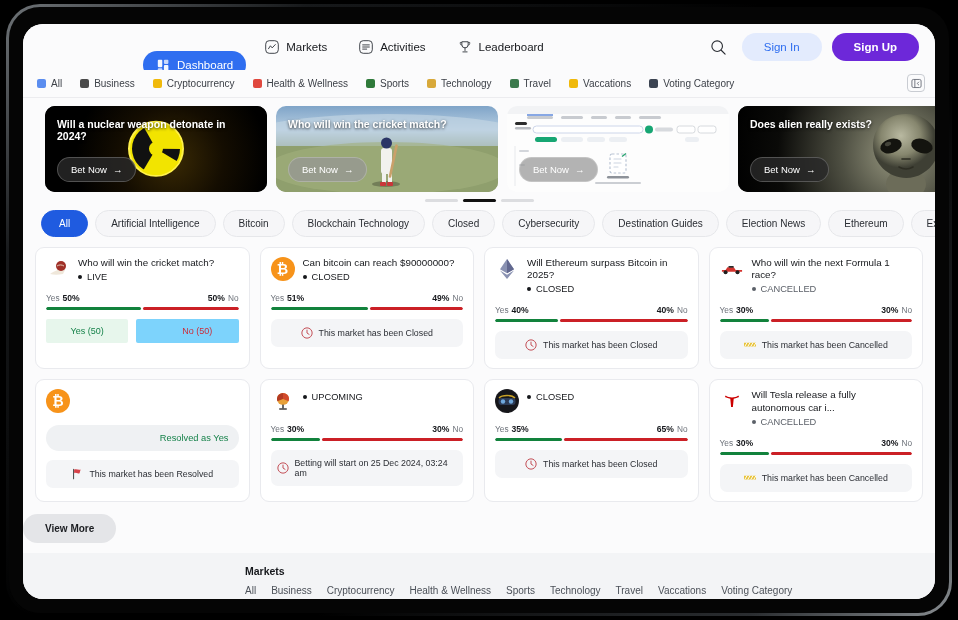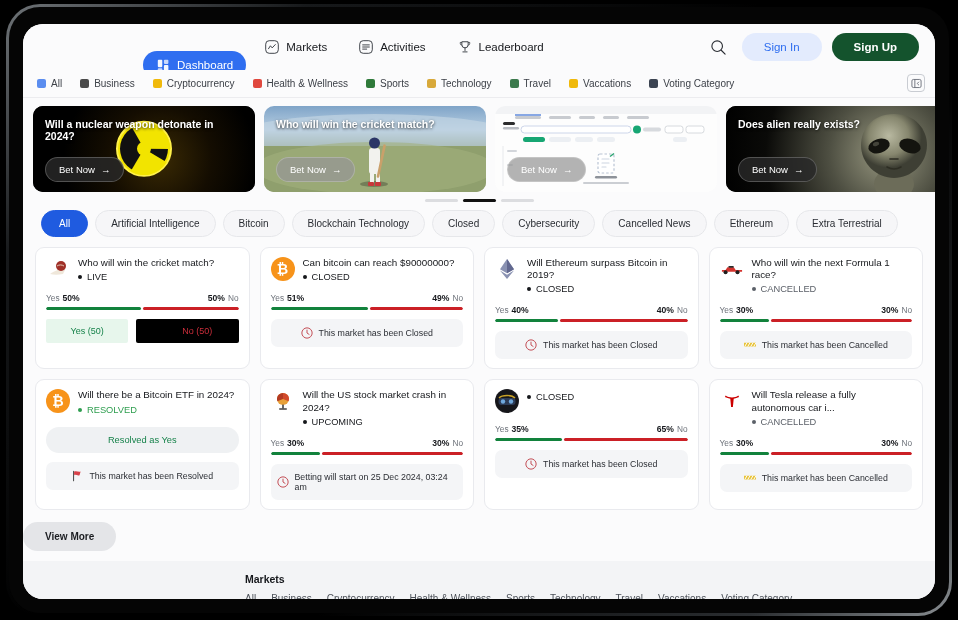--- a/index.html
+++ b/index.html
@@ -52,21 +52,21 @@
   .search-btn {
     width: 26px; height: 26px; border-radius: 50%;
     display: flex; align-items: center; justify-content: center; cursor: pointer;
   }
   .btn-signin {
     background: #e3ebfd; color: #2f6ef0; font-size: 11.5px;
     padding: 8px 22px; border-radius: 20px; border: none; cursor: pointer;
     font-family: inherit;
   }
   .btn-signup {
-    background: #14532d; color: #fff; font-size: 11.5px; font-weight: 600;
+    background: #6d28d9; color: #fff; font-size: 11.5px; font-weight: 600;
     padding: 8px 22px; border-radius: 20px; border: none; cursor: pointer;
     font-family: inherit;
   }
 
   
   .catstrip {
     height: 28px; display: flex; align-items: center; gap: 18px;
     padding: 0 14px; border-bottom: 1px solid #ececef;
     background: #fbfbfc; position: relative;
   }
@@ -76,21 +76,21 @@
   }
   .cat .dot { width: 9px; height: 9px; border-radius: 2px; display:inline-block; }
   .panel-toggle {
     position: absolute; right: 10px; top: 4px;
     width: 18px; height: 18px; border: 1px solid #c9ccd2; border-radius: 4px;
     display: flex; align-items: center; justify-content: center; cursor: pointer;
   }
 
   
   .hero-wrap { padding: 8px 10px 0 10px; }
-  .hero-row { display: flex; gap: 9px; }
+  .hero-row { display: flex; gap: 9px; margin-left: 12px; }
   .hero {
     height: 86px; border-radius: 10px; position: relative; overflow: hidden;
     flex: 0 0 222px; cursor: pointer;
   }
   .hero-title {
     position: absolute; left: 12px; top: 12px; right: 10px;
     color: #fff; font-size: 10.5px; font-weight: 700;
     text-shadow: 0 1px 3px rgba(0,0,0,.8);
   }
   .bet-btn {
@@ -153,25 +153,25 @@
   .bar { display: flex; height: 3px; border-radius: 2px; overflow: hidden; margin-top: 4px; gap: 2px; }
   .bar .y { background: #12823c; border-radius: 2px; }
   .bar .n { background: #cb2026; border-radius: 2px; }
 
   .vote-row { display: flex; gap: 8px; margin-top: 9px; }
   .vote {
     flex: 1; text-align: center; font-size: 9px; padding: 7px 0;
     border-radius: 2px; cursor: pointer;
   }
   .vote.yes { background: #e7f6ec; color: #16824a; }
-  .vote.no  { background: #000000; color: #cb2d3a; padding-left: 20px; }
+  .vote.no  { background: #7dd3fc; color: #cb2d3a; padding-left: 20px; }
 
   .resolved-pill {
     margin-top: 12px; background: #eff1f3; color: #16824a;
-    text-align: center; font-size: 9.3px; padding: 8px 10px; border-radius: 13px;
+    text-align: right; font-size: 9.3px; padding: 8px 10px; border-radius: 13px;
   }
 
   .notice {
     margin-top: 9px; background: #f4f5f7; border-radius: 7px;
     font-size: 8.8px; color: #2b2e34; padding: 8px 6px;
     display: flex; align-items: center; justify-content: center; gap: 6px;
   }
   .notice .ico { display:inline-flex; width:12px; height:12px; align-items:center; justify-content:center; }
 
   
@@ -425,21 +425,22 @@
           </div>
   </div>
 
   <div class="chips" id="chips">
           <div class="chip active">All</div>
           <div class="chip">Artificial Intelligence</div>
           <div class="chip">Bitcoin</div>
           <div class="chip">Blockchain Technology</div>
           <div class="chip">Closed</div>
           <div class="chip">Cybersecurity</div>
-          <div class="chip">Cancelled News</div>
+          <div class="chip">Destination Guides</div>
+          <div class="chip">Election News</div>
           <div class="chip">Ethereum</div>
           <div class="chip">Extra Terrestrial</div>
         </div>
 
   <div class="grid" id="grid">
           <div class="card">
             <div class="card-head">
               <div class="card-logo" style="background: rgb(255, 255, 255);">
                 <svg width="20" height="20" viewBox="0 0 20 20">
                   <path d="M2 15c3-2 6-4 11-5l4 1-2 4c-5 1-9 1-13 0Z" fill="#efe7da"></path>
@@ -502,21 +503,21 @@
           <div class="card">
             <div class="card-head">
               <div class="card-logo" style="background: rgb(255, 255, 255);">
                 <svg width="14" height="20" viewBox="0 0 14 20">
                   <path d="M7 0 0 10.2 7 14.3 14 10.2Z" fill="#8a92b2"></path>
                   <path d="M7 0v14.3l7-4.1Z" fill="#62688f"></path>
                   <path d="M7 15.7 0 11.6 7 20l7-8.4Z" fill="#8a92b2"></path>
                 </svg>
               </div>
               <div>
-                <div class="card-q">Will Ethereum surpass Bitcoin in 2019?</div>
+                <div class="card-q">Will Ethereum surpass Bitcoin in 2025?</div>
                 <div class="card-status" style="color: rgb(21, 23, 27);">
                   <span class="sdot" style="background: rgb(21, 23, 27);"></span>
                   <span>CLOSED</span>
                 </div>
               </div>
             </div>
             <div class="pct-row">
               <span><span>Yes</span><b>40%</b></span>
               <span><b>40%</b><span>No</span></span>
             </div>
@@ -569,27 +570,20 @@
                   </g>
                 </svg>
               </span>
               <span>This market has been Cancelled</span>
             </div>
           </div>
           <div class="card">
             <div class="card-head">
               <div class="card-logo" style="background: rgb(247, 147, 26);">
                 <span style="color:#fff;font-weight:700;font-size:14px;line-height:1">₿</span>
-              </div>
-              <div>
-                <div class="card-q">Will there be a Bitcoin ETF in 2024?</div>
-                <div class="card-status" style="color: rgb(46, 158, 79);">
-                  <span class="sdot" style="background: rgb(46, 158, 79);"></span>
-                  <span>RESOLVED</span>
-                </div>
               </div>
             </div>
             <div class="resolved-pill">Resolved as Yes</div>
             <div class="notice">
               <span class="ico">
                 <svg width="13" height="12" viewBox="0 0 14 13">
                   <path d="M3 12V1" stroke="#4a4a4a" stroke-width="1.2" stroke-linecap="round"></path>
                   <path d="M3.6 1.4c3-1.3 5.2 1 7.6-.1l-1.2 4.3c-2.4 1-4.6-1.2-6.4-.1Z" fill="#d8424a"></path>
                 </svg>
               </span>
@@ -601,21 +595,20 @@
               <div class="card-logo" style="background: rgb(255, 255, 255);">
                 <svg width="20" height="20" viewBox="0 0 20 20">
                   <circle cx="10" cy="8" r="6" fill="#e8a13a"></circle>
                   <path d="M10 2a6 6 0 0 1 5.6 8.2L10 8Z" fill="#d14a2c"></path>
                   <path d="M4.4 10.2A6 6 0 0 1 10 2v6Z" fill="#b33a22"></path>
                   <rect x="9.2" y="13.6" width="1.6" height="4" fill="#444"></rect>
                   <rect x="6" y="17.2" width="8" height="1.6" rx=".8" fill="#444"></rect>
                 </svg>
               </div>
               <div>
-                <div class="card-q">Will the US stock market crash in 2024?</div>
                 <div class="card-status" style="color: rgb(21, 23, 27);">
                   <span class="sdot" style="background: rgb(21, 23, 27);"></span>
                   <span>UPCOMING</span>
                 </div>
               </div>
             </div>
             <div class="pct-row">
               <span><span>Yes</span><b>30%</b></span>
               <span><b>30%</b><span>No</span></span>
             </div>

